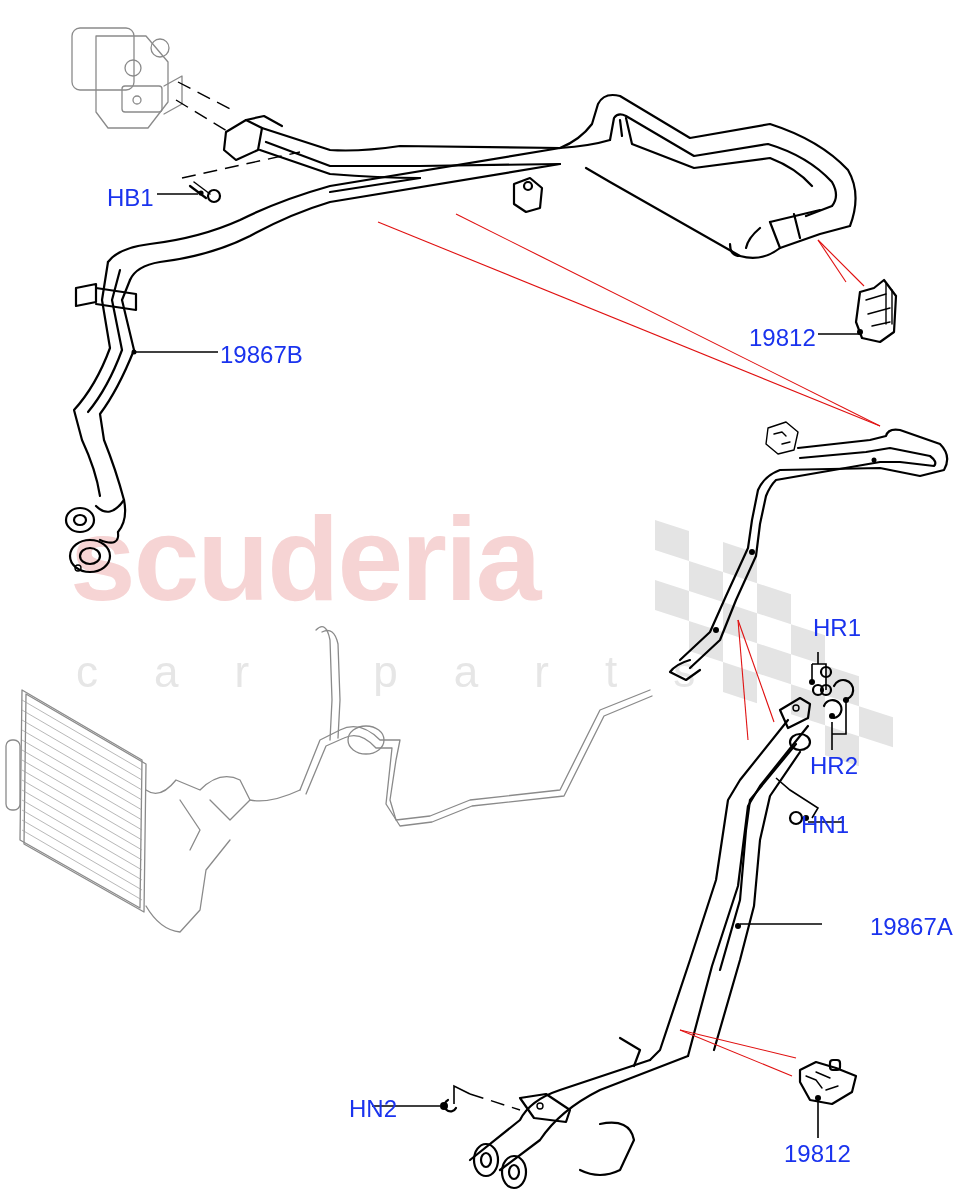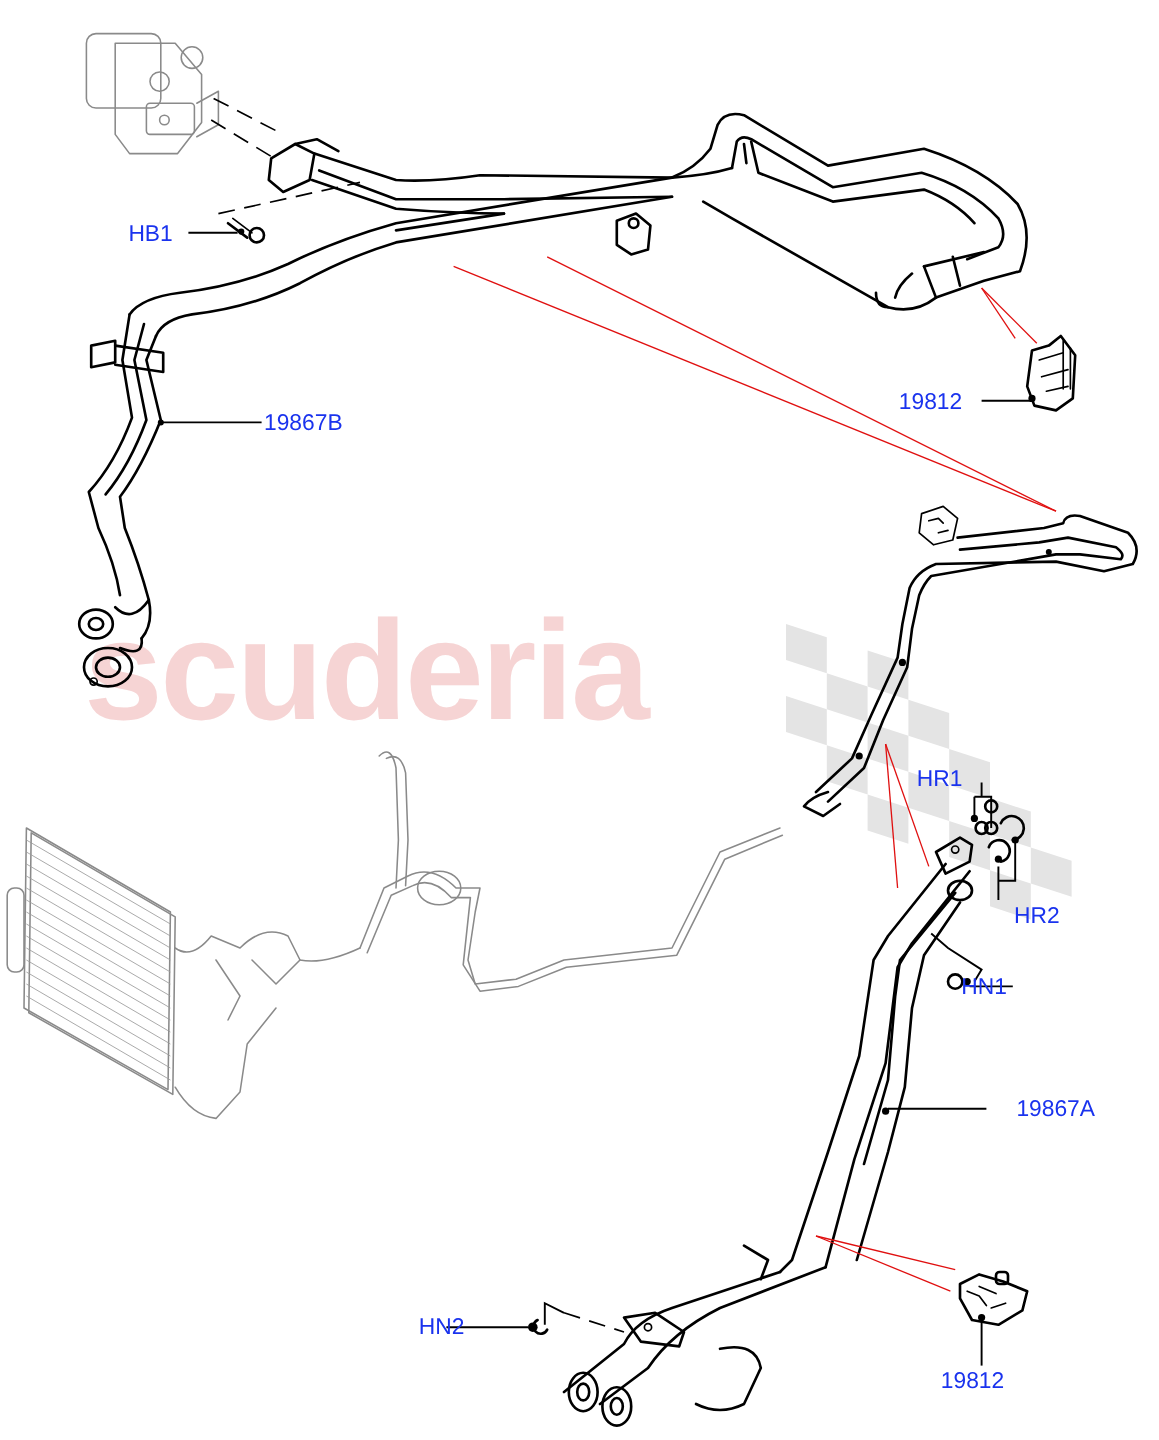--- a/index.html
+++ b/index.html
@@ -29,21 +29,21 @@
     font-family: "Liberation Sans", sans-serif;
     font-size: 44px;
     color: #e6e6e6;
     letter-spacing: 56px;
     line-height: 1;
     white-space: nowrap;
   }
   .callout {
     position: absolute;
     font-family: "Liberation Sans", sans-serif;
-    font-size: 19px;
+    font-size: 24px;
     color: #1a33ee;
     line-height: 1;
     white-space: nowrap;
     cursor: pointer;
   }
 </style>
 </head>
 <body>
 
 <div id="canvas">
@@ -60,20 +60,21 @@
       <rect x="34" y="90" width="34" height="30"></rect>
       <rect x="102" y="90" width="34" height="30"></rect>
       <rect x="170" y="90" width="34" height="30"></rect>
       <rect x="68" y="120" width="34" height="30"></rect>
       <rect x="136" y="120" width="34" height="30"></rect>
       <rect x="204" y="120" width="34" height="30"></rect>
       <rect x="170" y="150" width="34" height="30"></rect>
     </g>
   </svg>
   <div class="wm-main">scuderia</div>
+  <div class="wm-sub">car parts</div>
 
   <svg id="art" width="966" height="1200" viewBox="0 0 966 1200">
     <defs>
       <style>
         .pipe { fill: none; stroke: #000; stroke-width: 2.2; stroke-linecap: round; stroke-linejoin: round; }
         .pipe-thin { fill: none; stroke: #000; stroke-width: 1.4; stroke-linecap: round; stroke-linejoin: round; }
         .ghost { fill: none; stroke: #8a8a8a; stroke-width: 1.3; stroke-linecap: round; stroke-linejoin: round; }
         .lead { fill: none; stroke: #000; stroke-width: 1.6; }
         .dash { fill: none; stroke: #000; stroke-width: 1.4; stroke-dasharray: 14 8; }
         .red { fill: none; stroke: #e01010; stroke-width: 1.1; }
@@ -260,20 +261,20 @@
       <line class="red" x1="738" y1="620" x2="748" y2="740"></line>
       <line class="red" x1="738" y1="620" x2="774" y2="722"></line>
       <line class="red" x1="680" y1="1030" x2="796" y2="1058"></line>
       <line class="red" x1="680" y1="1030" x2="792" y2="1076"></line>
     </g>
   </svg>
 
   <div class="callout" style="left:107px;top:186px;">HB1</div>
   <div class="callout" style="left:220px;top:343px;text-align:right;">19867B</div>
   <div class="callout" style="left:749px;top:326px;">19812</div>
-  <div class="callout" style="left:764px;top:616px;margin-top:24px;">HR1</div>
-  <div class="callout" style="left:810px;top:754px;margin-left:35px;">HR2</div>
+  <div class="callout" style="left:813px;top:616px;">HR1</div>
+  <div class="callout" style="left:810px;top:754px;">HR2</div>
   <div class="callout" style="left:801px;top:813px;">HN1</div>
-  <div class="callout" style="left:847px;top:915px;">19867A</div>
+  <div class="callout" style="left:870px;top:915px;">19867A</div>
   <div class="callout" style="left:349px;top:1097px;">HN2</div>
   <div class="callout" style="left:784px;top:1142px;">19812</div>
 
 </div>
 
 </body></html>

